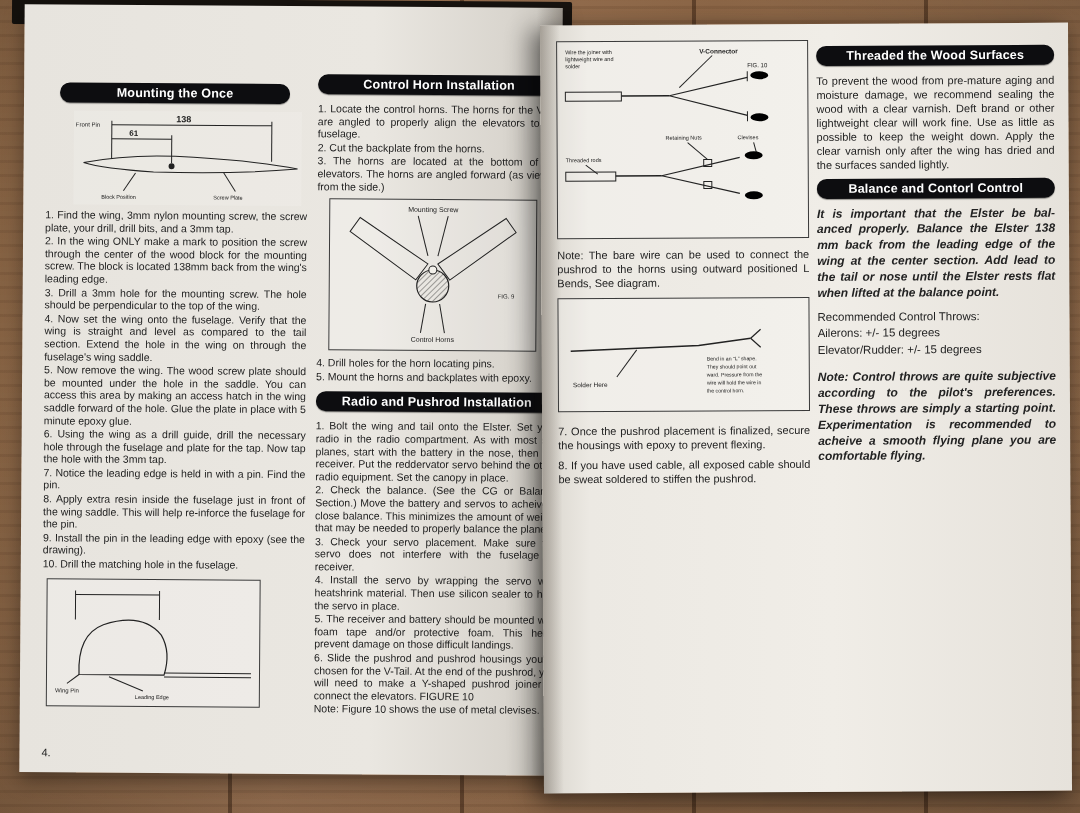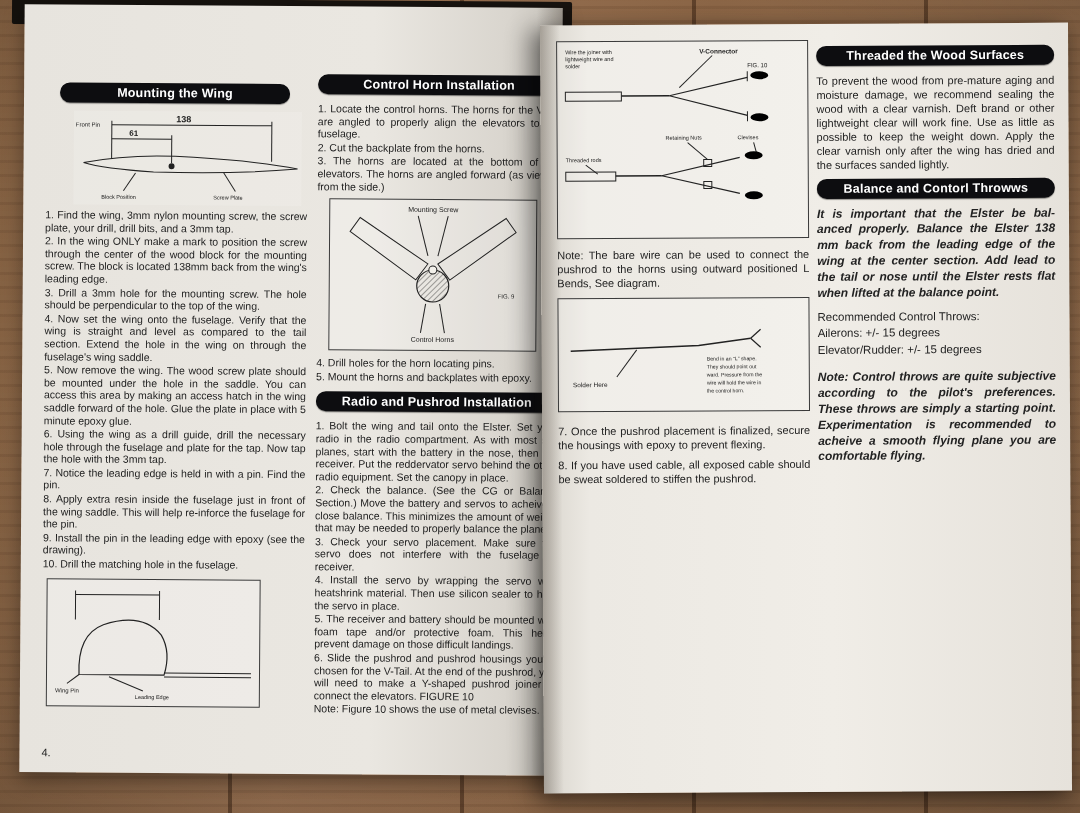--- a/index.html
+++ b/index.html
@@ -40,21 +40,21 @@
 </head>
 <body>
 
 <div class="photo">
   <div class="cover-edge"></div>
 
   <div class="page left-page">
 
     <div class="col" style="left:22px;top:78px;width:262px;">
       <div class="hdr" style="width:218px;margin-left:14px;">
-        <span>Mounting the Wing</span>
+        <span>Mounting the Once</span>
       </div>
 
       <svg class="fig" width="228" height="94" viewBox="0 0 228 94" style="margin:2px 0 4px 28px;">
         <defs>
           <pattern id="ph1" width="4" height="4" patternTransform="rotate(45)" patternUnits="userSpaceOnUse">
             <line x1="0" y1="0" x2="0" y2="4" stroke="#444" stroke-width="0.8"></line>
           </pattern>
         </defs>
         <text x="2" y="16" font-size="6">Front Pin</text>
         <line x1="38" y1="14" x2="198" y2="14" stroke-width="1"></line>
@@ -209,21 +209,21 @@
       <p class="body-text">8. If you have used cable, all exposed cable should be sweat soldered to stiffen the pushrod.</p>
     </div>
 
     <div class="col" style="left:276px;top:22px;width:238px;">
       <div class="hdr">
         <span>Threaded the Wood Surfaces</span>
       </div>
       <p class="body-text">To prevent the wood from pre-mature aging and moisture damage, we recommend sealing the wood with a clear varnish. Deft brand or other lightweight clear will work fine. Use as little as possible to keep the weight down. Apply the clear varnish only after the wing has dried and the surfaces sanded lightly.</p>
 
       <div class="hdr" style="margin-top:6px;">
-        <span>Balance and Contorl Throwws</span>
+        <span>Balance and Contorl Control</span>
       </div>
       <p class="bold-it">It is important that the Elster be bal- anced properly. Balance the Elster 138 mm back from the leading edge of the wing at the center section. Add lead to the tail or nose until the Elster rests flat when lifted at the balance point.</p>
 
       <p class="plain">Recommended Control Throws:</p>
       <p class="plain">Ailerons: +/- 15 degrees</p>
       <p class="plain" style="margin-bottom:12px;">Elevator/Rudder: +/- 15 degrees</p>
 
       <p class="bold-it">Note: Control throws are quite subjective according to the pilot's preferences. These throws are simply a starting point. Experimentation is recommended to acheive a smooth flying plane you are comfortable flying.</p>
     </div>
   </div>

